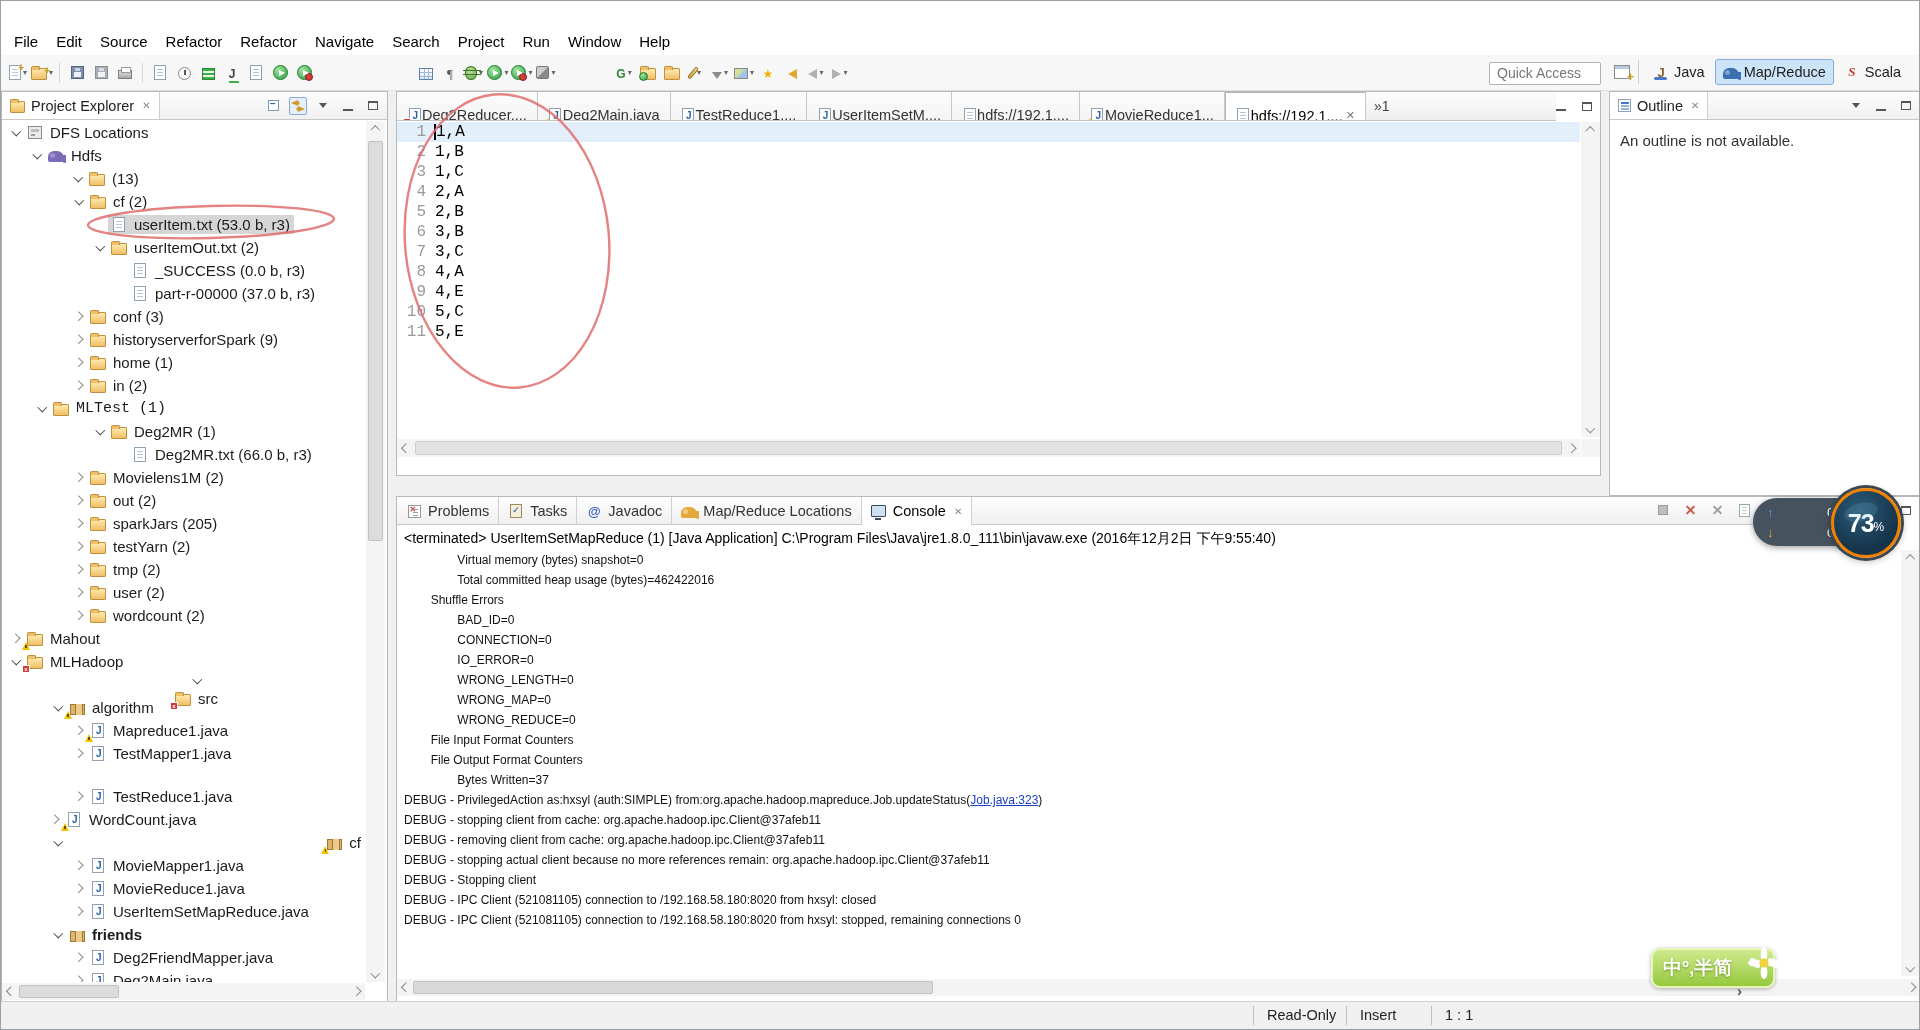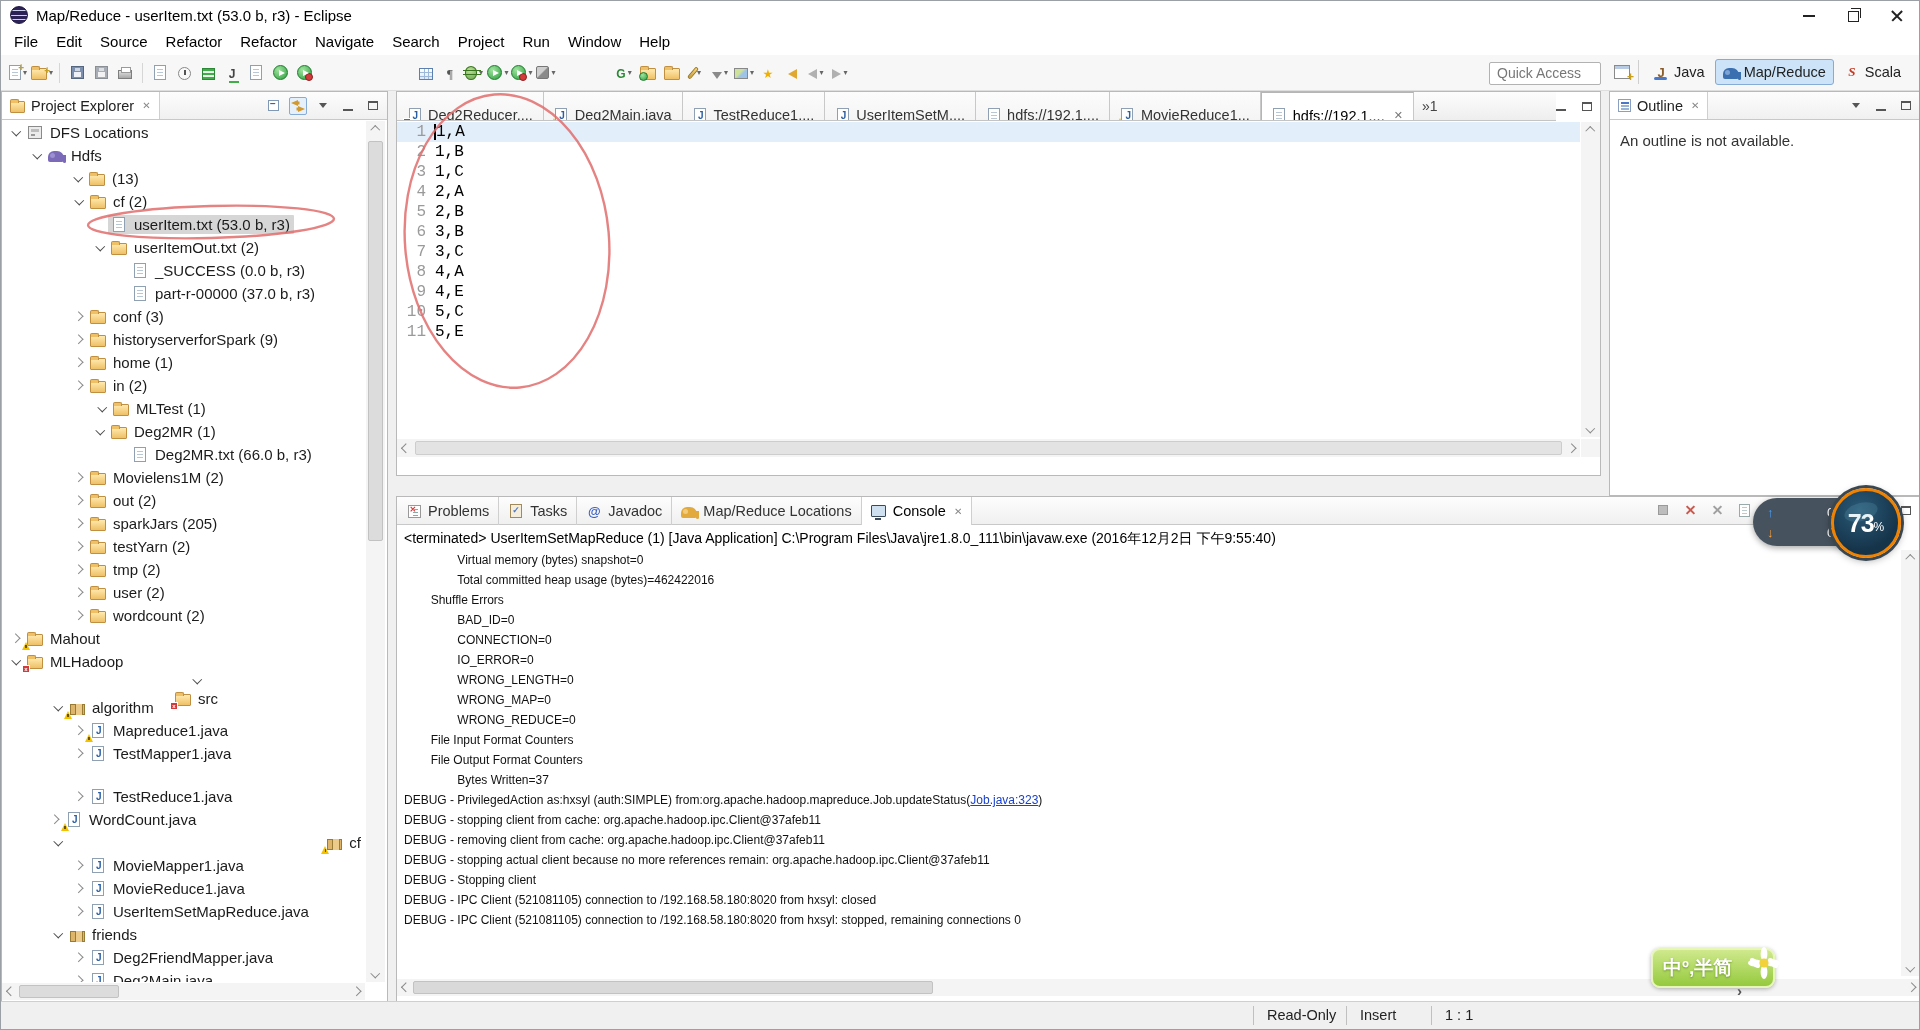--- a/index.html
+++ b/index.html
@@ -141,21 +141,21 @@
   .cv.down{transform:rotate(45deg);margin-top:-2px}
   .cv.left{transform:rotate(135deg);margin-left:2px}
   .cv.right{transform:rotate(-45deg);margin-left:-2px}
 
   
   .sash{position:absolute;background:#f0f0f0}
 
   
   #editor{left:395px;top:90px;width:1205px;height:385px}
   .etabs{position:absolute;left:0;top:0;right:44px;height:29px;background:linear-gradient(#fdfdfd,#eee);border-bottom:1px solid #c4c4c4;display:flex;overflow:hidden}
-  .etab{height:46px;display:flex;align-items:center;gap:6px;padding:0 10px;border-right:1px solid #c8c8c8;font-size:14.5px;color:#333;background:linear-gradient(#fcfcfc,#efefef);white-space:nowrap;cursor:pointer}
+  .etab{height:46px;display:flex;align-items:center;padding:0 10px;border-right:1px solid #c8c8c8;font-size:14.5px;color:#333;background:linear-gradient(#fcfcfc,#efefef);white-space:nowrap;cursor:pointer}
   .etab.active{background:#fff;color:#000;border-top:1px solid #b5b5b5;border-left:1px solid #b5b5b5}
   .etab .tic{width:15px;height:16px}
   .etab-x{font-size:11px;color:#777;margin-left:3px}
   .etab-ovf{display:flex;align-items:center;padding:0 8px;font-size:14px;color:#444}
   .estack-icons{position:absolute;right:4px;top:5px;display:flex;gap:8px}
   #edbody{position:absolute;left:0;top:30px;right:20px;bottom:38px;background:#fff;overflow:hidden}
   .eline{height:20px;line-height:20px;white-space:pre;font-family:"Liberation Mono",monospace;font-size:16px;display:flex}
   .eline.cur{background:#e2effb}
   .enum{width:38px;text-align:right;padding-right:9px;color:#9a9a9a;flex:none}
   .etext{color:#000}
@@ -231,29 +231,20 @@
   #ime-more{position:absolute;left:1736px;top:981px;z-index:40;font-size:15px;color:#555;font-weight:bold}
 
   
   #ann-svg{position:absolute;left:0;top:0;width:1920px;height:1030px;pointer-events:none;z-index:30}
 </style>
 </head>
 <body>
 
 <div id="root">
 
-  <div class="titlebar">
-    <span class="app-logo"></span>
-    <span class="win-title">Map/Reduce - userItem.txt (53.0 b, r3) - Eclipse</span>
-    <div class="win-controls">
-      <span class="wbtn wmin"></span>
-      <span class="wbtn wres"></span>
-      <span class="wbtn wclose"></span>
-    </div>
-  </div>
 
   <div class="menubar">
       <span class="menu-item">File</span>
       <span class="menu-item">Edit</span>
       <span class="menu-item">Source</span>
       <span class="menu-item">Refactor</span>
       <span class="menu-item">Refactor</span>
       <span class="menu-item">Navigate</span>
       <span class="menu-item">Search</span>
       <span class="menu-item">Project</span>
@@ -537,21 +528,21 @@
           <span class="tarr">
             <span class="cv"></span>
           </span>
           <span class="tgrp">
             <span class="tic">
               <span class="ic ii-folder"></span>
             </span>
             <span class="tlabel">in (2)</span>
           </span>
         </div>
-        <div class="trow" style="padding-left: 92px;">
+        <div class="trow" style="padding-left: 32px; font-family: Liberation Mono, monospace;">
           <span class="tarr">
             <span class="cv open"></span>
           </span>
           <span class="tgrp">
             <span class="tic">
               <span class="ic ii-folder"></span>
             </span>
             <span class="tlabel">MLTest (1)</span>
           </span>
         </div>
@@ -784,21 +775,21 @@
           <span class="tarr">
             <span class="cv"></span>
           </span>
           <span class="tgrp">
             <span class="tic">
               <span class="ic ii-file ii-j"></span>
             </span>
             <span class="tlabel">UserItemSetMapReduce.java</span>
           </span>
         </div>
-        <div class="trow" style="padding-left: 48px;">
+        <div class="trow" style="padding-left: 48px; font-weight: bold;">
           <span class="tarr">
             <span class="cv open"></span>
           </span>
           <span class="tgrp">
             <span class="tic">
               <span class="ic ii-pkg"></span>
             </span>
             <span class="tlabel">friends</span>
           </span>
         </div>

